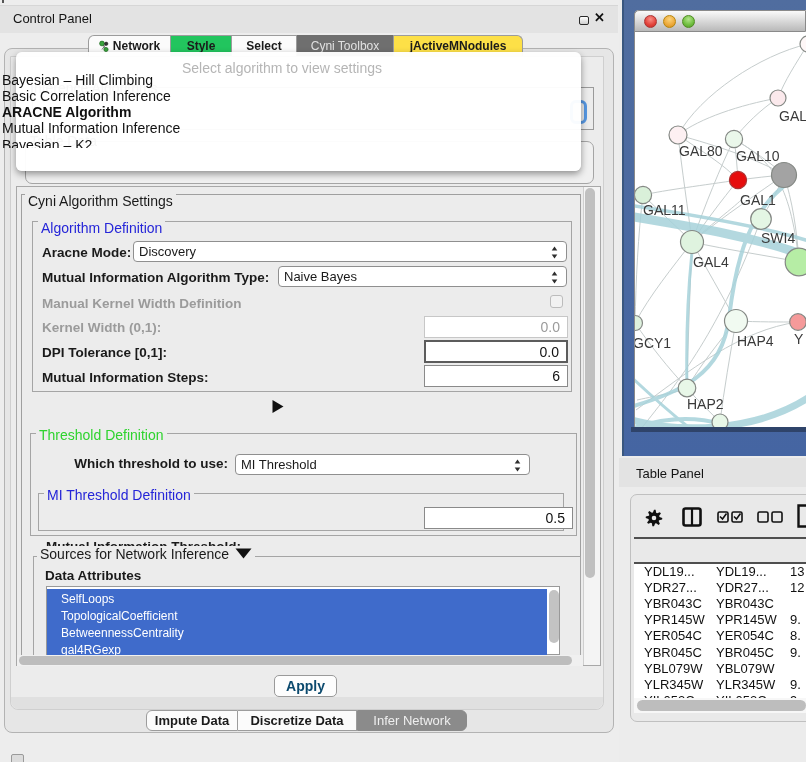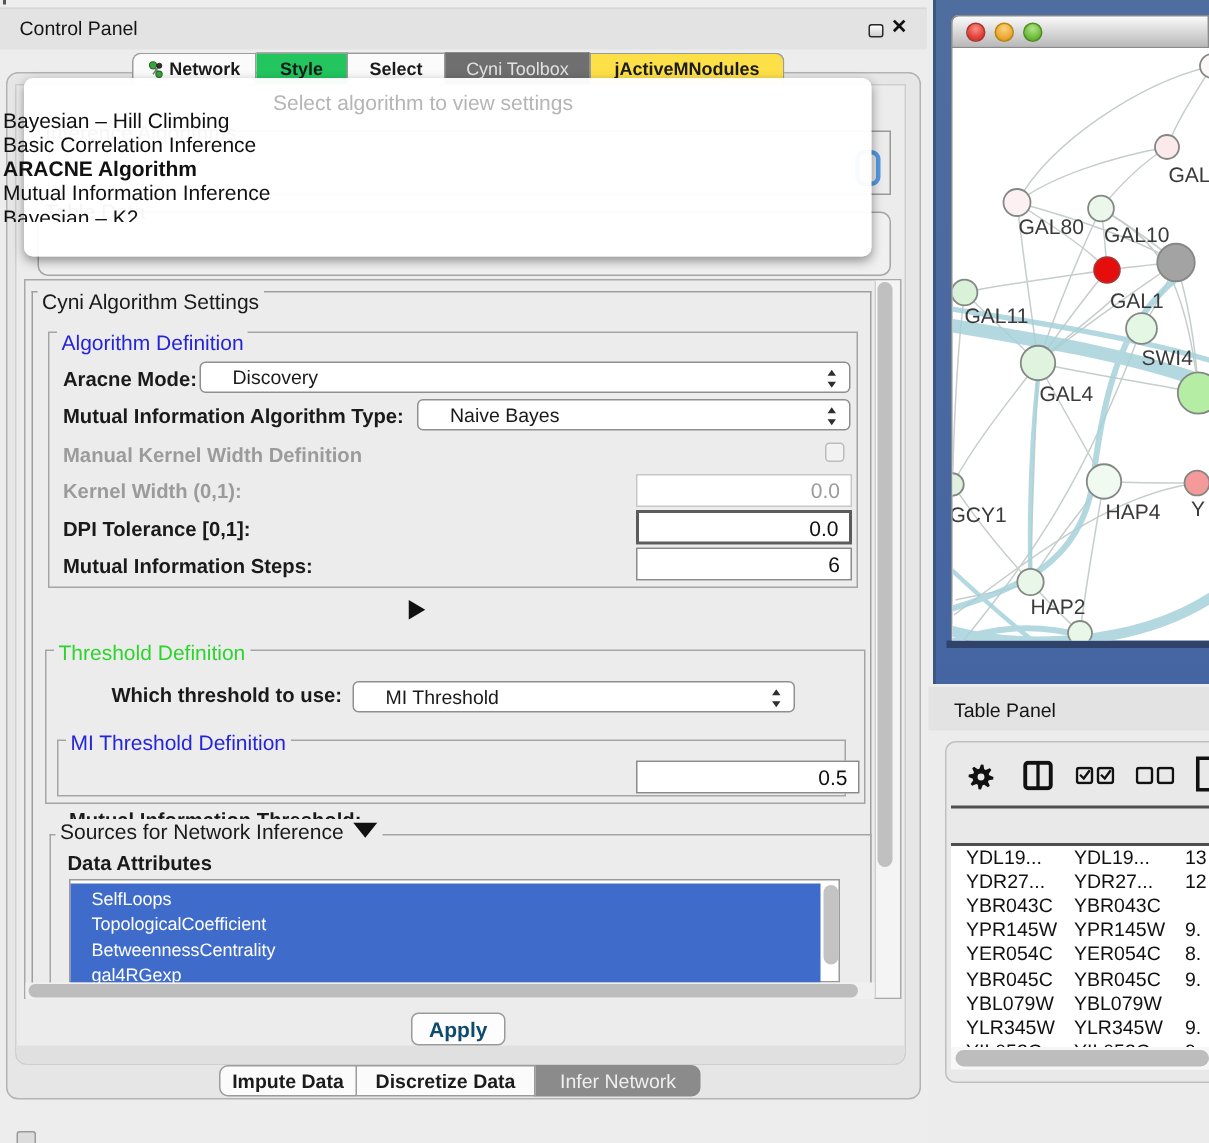--- a/index.html
+++ b/index.html
@@ -3,21 +3,21 @@
 <meta charset="utf-8">
 <style>
   * { margin:0; padding:0; box-sizing:border-box; }
   html,body { width:806px; height:762px; overflow:hidden; background:#ececec;
     font-family:"Liberation Sans", sans-serif; }
   .abs { position:absolute; }
   #stage { position:relative; width:806px; height:762px; }
   .bold { font-weight:bold; }
   .grouplabel { position:absolute; font-size:14px; padding:0 3px; background:#ececec; white-space:nowrap; }
   .combo { position:absolute; background:#fff; border:1px solid #8f8f8f; border-radius:4px;
-    font-size:13px; color:#1a1a1a; line-height:19px; padding-left:21px; }
+    font-size:13px; color:#1a1a1a; line-height:19px; padding-left:5px; }
   .stepper { position:absolute; right:8px; top:4px; }
   .field { position:absolute; background:#fff; font-size:14px; color:#111;
     text-align:right; padding-right:7px; }
 </style>
 </head>
 <body>
 <div id="stage">
 
   <div class="abs" style="left:0;top:0;width:619px;height:762px;background:#ededed;"></div>
 

